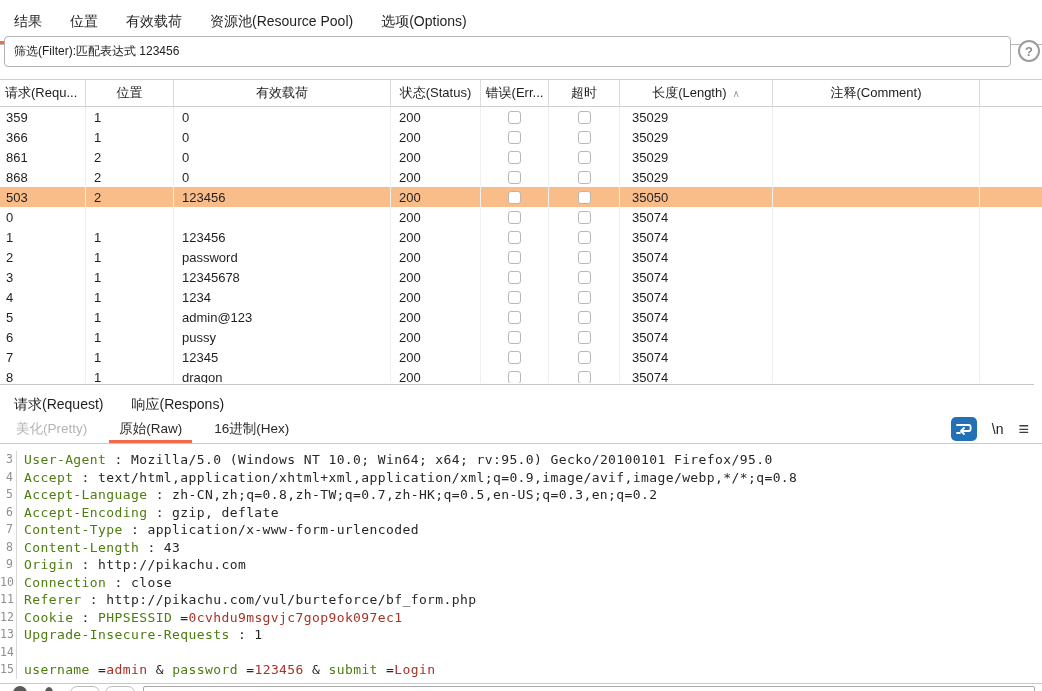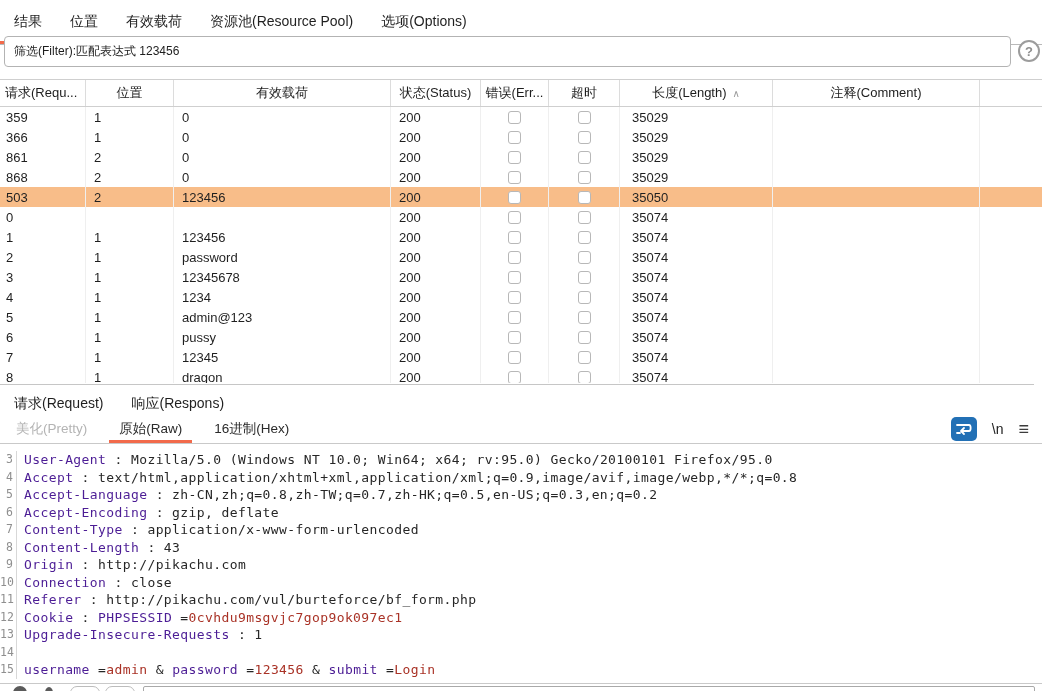--- a/index.html
+++ b/index.html
@@ -33,40 +33,40 @@
   .tr.selected{background:var(--row-hl);}
   .td{font-size:13px;color:#1f1f1f;display:flex;align-items:center;border-right:1px solid #efefef;overflow:hidden;white-space:nowrap;}
   .td:last-child{border-right:none;}
   .td.pl6{padding-left:6px;}
   .td.pl8{padding-left:8px;}
   .td.pl12{padding-left:12px;}
   .td.center{justify-content:center;}
   .cb{width:13px;height:13px;border:1.5px solid #b8b8b8;border-radius:3px;background:#fff;flex:none;}
 
   
-  .msgtabs{position:absolute;top:384px;left:0;right:8px;height:42px;border-top:1px solid #c6c6c6;border-bottom:4px solid #14532d;display:flex;align-items:stretch;background:#fff;}
+  .msgtabs{position:absolute;top:384px;left:0;right:8px;height:42px;border-top:1px solid #c6c6c6;border-bottom:1px solid #14532d;display:flex;align-items:stretch;background:#fff;}
   .mtab{padding:0 14px;display:flex;align-items:center;font-size:14px;color:#1f1f1f;position:relative;white-space:nowrap;}
   .mtab.active::after{content:"";position:absolute;left:0;right:0;bottom:-1px;height:3px;background:var(--accent);}
 
   
   .viewbar{position:absolute;top:415px;left:0;right:0;height:29px;border-bottom:1px solid #c9c9c9;display:flex;align-items:stretch;background:#fff;}
   .vtab{padding:0 16px;display:flex;align-items:center;font-size:13.5px;color:#2a2a2a;position:relative;white-space:nowrap;}
   .vtab.disabled{color:#b4b4b4;}
   .vtab.active::after{content:"";position:absolute;left:6px;right:6px;bottom:0;height:3px;background:var(--accent);}
   .viewicons{margin-left:auto;display:flex;align-items:center;gap:15px;padding-right:13px;}
   .wrapicon{width:26px;height:24px;border-radius:5px;background:var(--wrap-bg);display:flex;align-items:center;justify-content:center;}
   .nlicon{font-size:14px;color:#222;font-family:"Liberation Sans",sans-serif;}
   .menuicon{font-size:18px;color:#3c3c3c;line-height:1;}
 
   
   .editor{position:absolute;top:448px;left:0;width:1042px;height:235px;overflow:hidden;font-family:"DejaVu Sans Mono","Liberation Mono",monospace;font-size:13px;letter-spacing:0.4px;padding-top:3px;background:#fff;}
   .eline{display:flex;height:17.5px;line-height:17.5px;}
   .lnum{flex:none;width:17px;padding-right:3px;text-align:right;color:#8f8f8f;font-size:11.5px;border-right:1px solid #d8d8d8;letter-spacing:0;}
   .code{white-space:pre;padding-left:7px;}
-  .tok-h{color:#4c1d95;}
+  .tok-h{color:#4d7c0f;}
   .tok-t{color:#262626;}
   .tok-v{color:#a93226;}
 
   
   .sstrip{position:absolute;top:683px;left:0;right:0;height:8px;border-top:1px solid #c9c9c9;background:#fff;overflow:hidden;}
   .ss-circle1{position:absolute;left:13px;top:2px;width:14px;height:14px;border-radius:50%;background:#5a5a5a;}
   .ss-circle2{position:absolute;left:45px;top:3px;width:8px;height:12px;border-radius:50% 50% 0 0;background:#5a5a5a;}
   .ss-btn{position:absolute;top:2px;width:30px;height:18px;border:1.5px solid #bcbcbc;border-radius:7px;background:#fff;}
   .ss-input{position:absolute;left:143px;top:2px;width:892px;height:18px;border:1.5px solid #a9a9a9;border-radius:2px;background:#fff;}
 </style>

